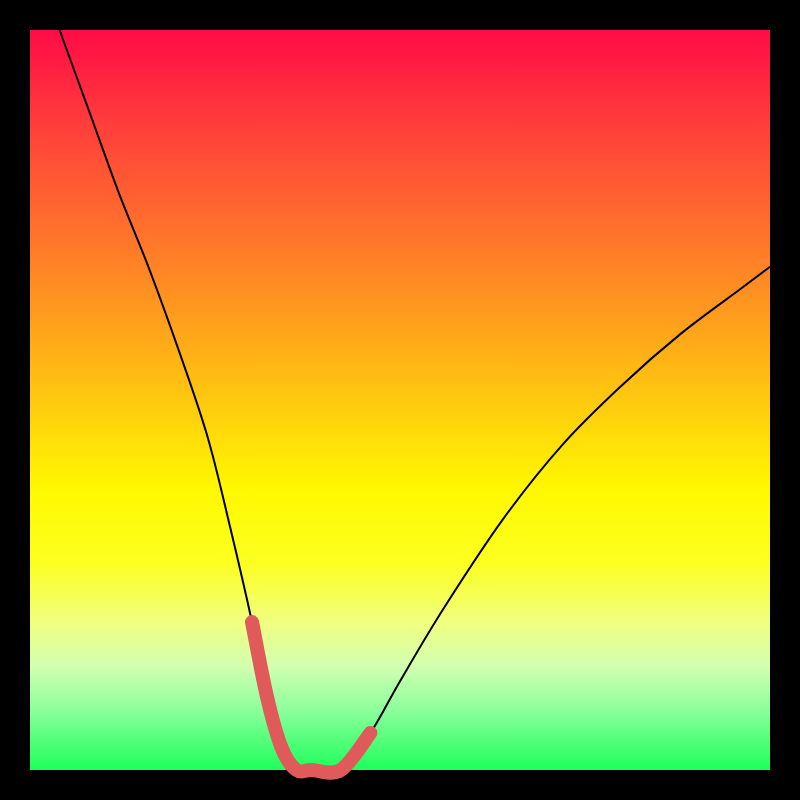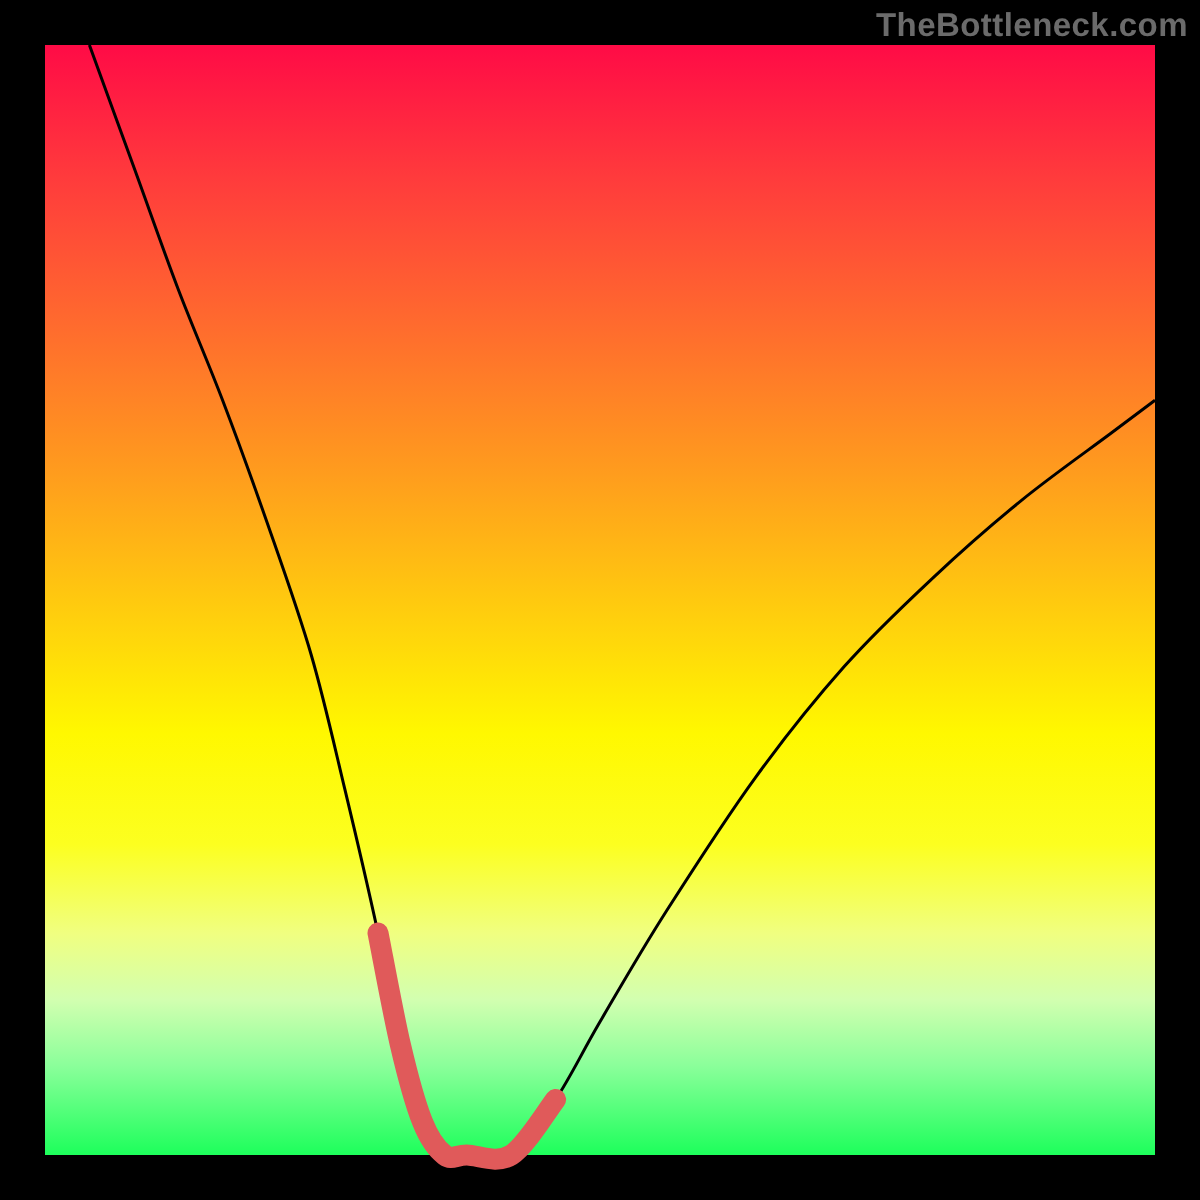--- a/index.html
+++ b/index.html
@@ -56,20 +56,19 @@
     stroke: #e05a5a;
     stroke-width: 14;
     stroke-linecap: round;
     stroke-linejoin: round;
   }
 </style>
 </head>
 <body>
 
 <div class="frame">
-  <div class="watermark">TheBottleneck.com</div>
   <div class="plot-area">
     <svg class="curve" viewBox="0 0 740 740">
       <path class="black-line" d="M 29.6 0.0 C 34.5 13.6, 49.3 54.3, 59.2 81.4 C 69.1 108.5, 78.9 136.9, 88.8 162.8 C 98.7 188.7, 108.5 210.9, 118.4 236.8 C 128.3 262.7, 138.1 289.8, 148.0 318.2 C 157.9 346.6, 169.0 377.4, 177.6 407.0 C 186.2 436.6, 192.4 465.0, 199.8 495.8 C 207.2 526.6, 215.8 563.6, 222.0 592.0 C 228.2 620.4, 231.9 645.0, 236.8 666.0 C 241.7 687.0, 246.7 705.5, 251.6 717.8 C 256.5 730.1, 261.5 736.3, 266.4 740.0 C 271.3 743.7, 273.8 740.0, 281.2 740.0 C 288.6 740.0, 300.9 746.2, 310.8 740.0 C 320.7 733.8, 330.5 717.8, 340.4 703.0 C 350.3 688.2, 357.7 672.2, 370.0 651.2 C 382.3 630.2, 397.1 604.3, 414.4 577.2 C 431.7 550.1, 453.9 515.5, 473.6 488.4 C 493.3 461.3, 513.1 436.6, 532.8 414.4 C 552.5 392.2, 572.3 373.7, 592.0 355.2 C 611.7 336.7, 631.5 319.4, 651.2 303.4 C 670.9 287.4, 695.6 270.1, 710.4 259.0 C 725.2 247.9, 735.1 240.5, 740.0 236.8"></path>
       <path class="red-overlay" d="M 222.0 592.0 C 224.5 604.3, 231.9 645.0, 236.8 666.0 C 241.7 687.0, 246.7 705.5, 251.6 717.8 C 256.5 730.1, 261.5 736.3, 266.4 740.0 C 271.3 743.7, 273.8 740.0, 281.2 740.0 C 288.6 740.0, 300.9 746.2, 310.8 740.0 C 320.7 733.8, 335.5 709.2, 340.4 703.0"></path>
     </svg>
   </div>
 </div>
 
 </body></html>

